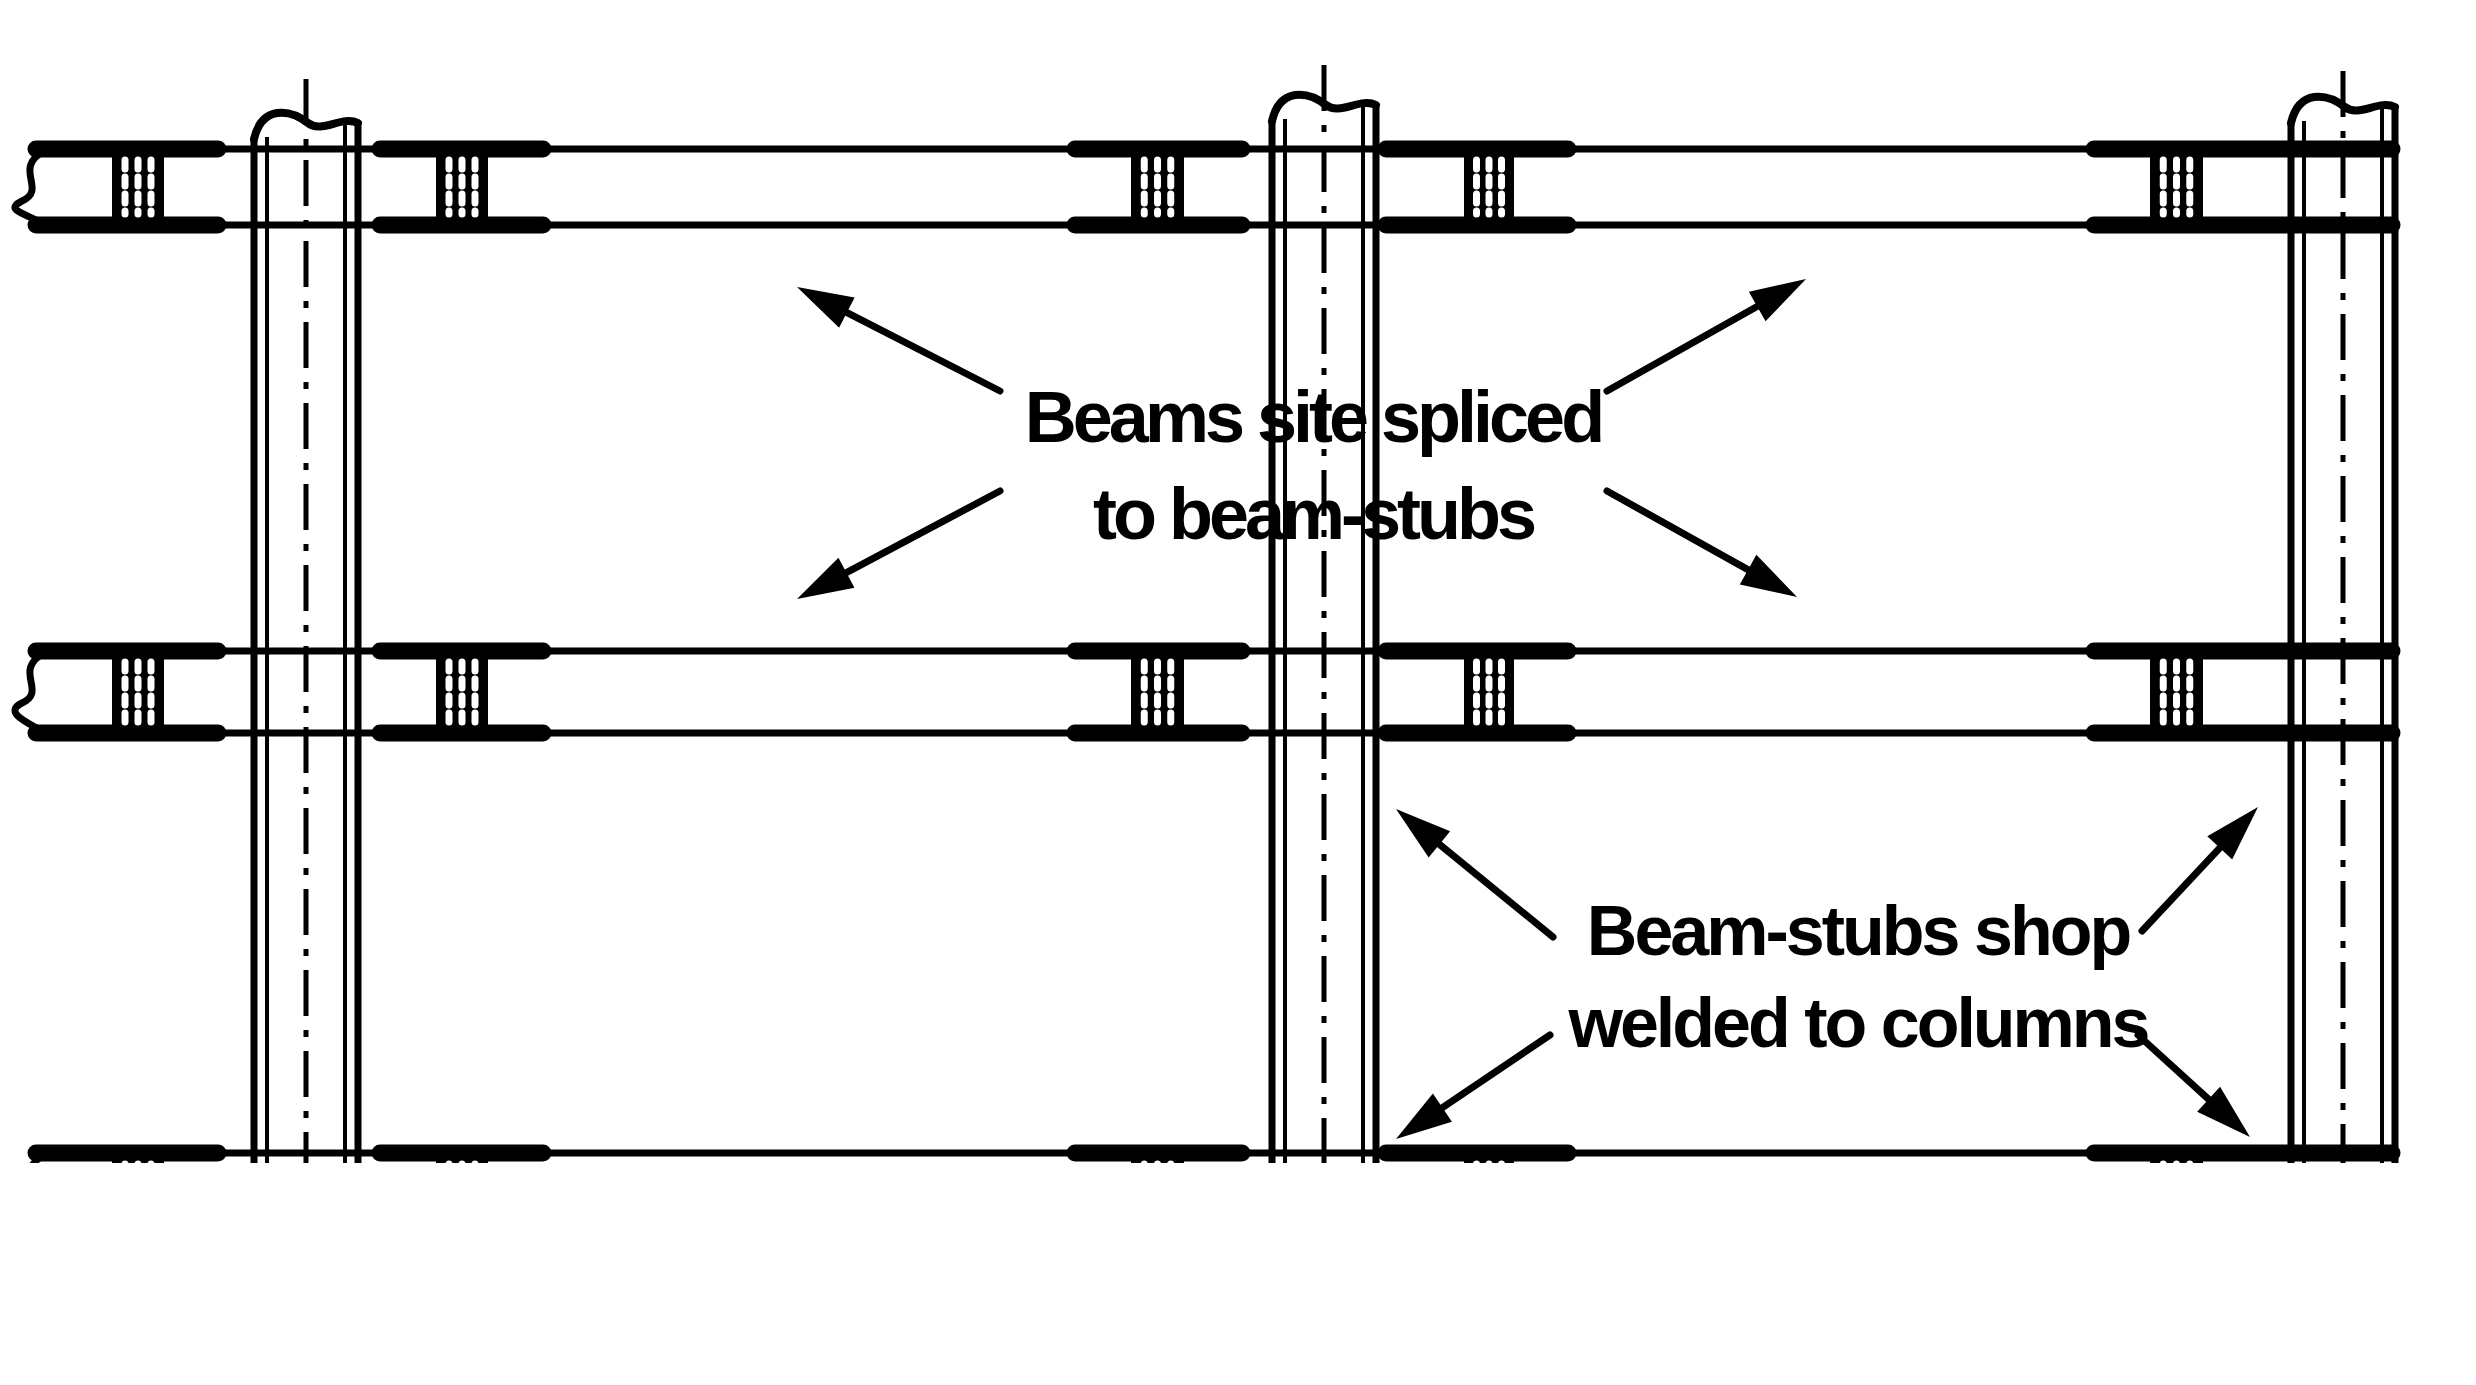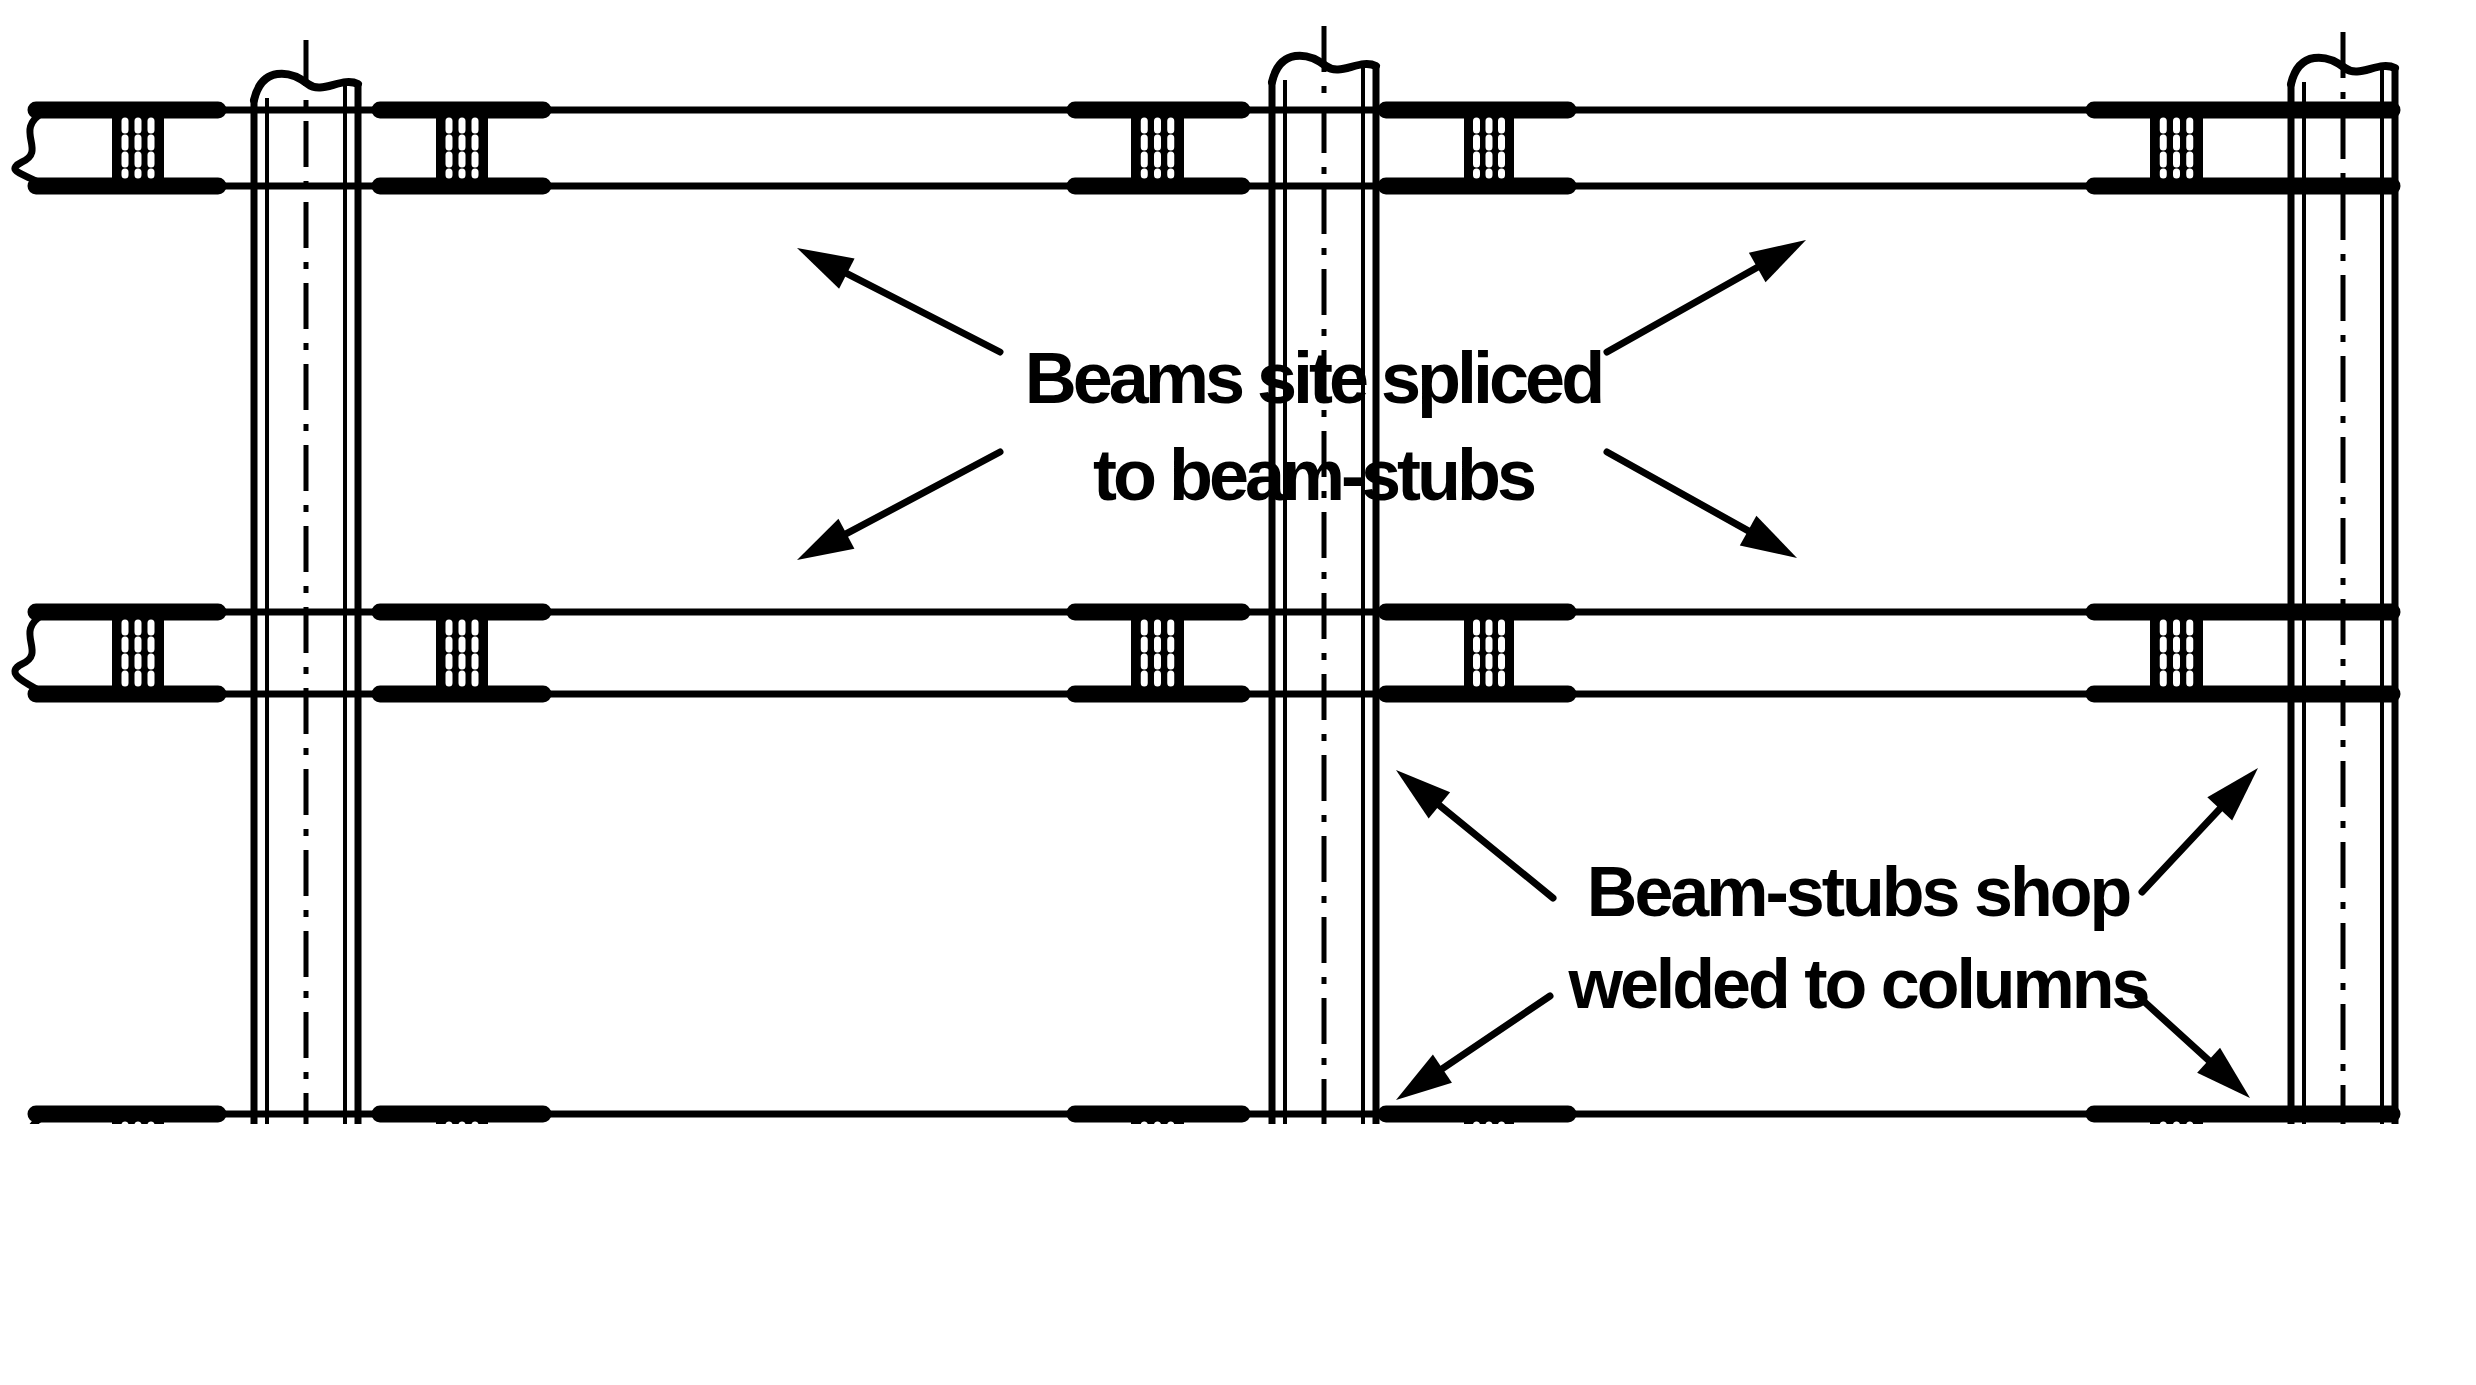--- a/index.html
+++ b/index.html
@@ -1,16 +1,16 @@
 <!DOCTYPE html>
 <html><head>
 <meta charset="utf-8">
 <style>
   html,body{margin:0;padding:0;background:#ffffff;}
-  .stage{width:2476px;height:1124px;background:#ffffff;overflow:hidden;}
+  .stage{width:2476px;height:1124px;background:#ffffff;overflow:hidden;margin-top:39px;}
   svg{display:block;}
   text.dlabel{
     font-family:"Liberation Sans", sans-serif;
     font-weight:700;
     fill:#000000;
     text-anchor:middle;
   }
 </style>
 </head>
 <body>

